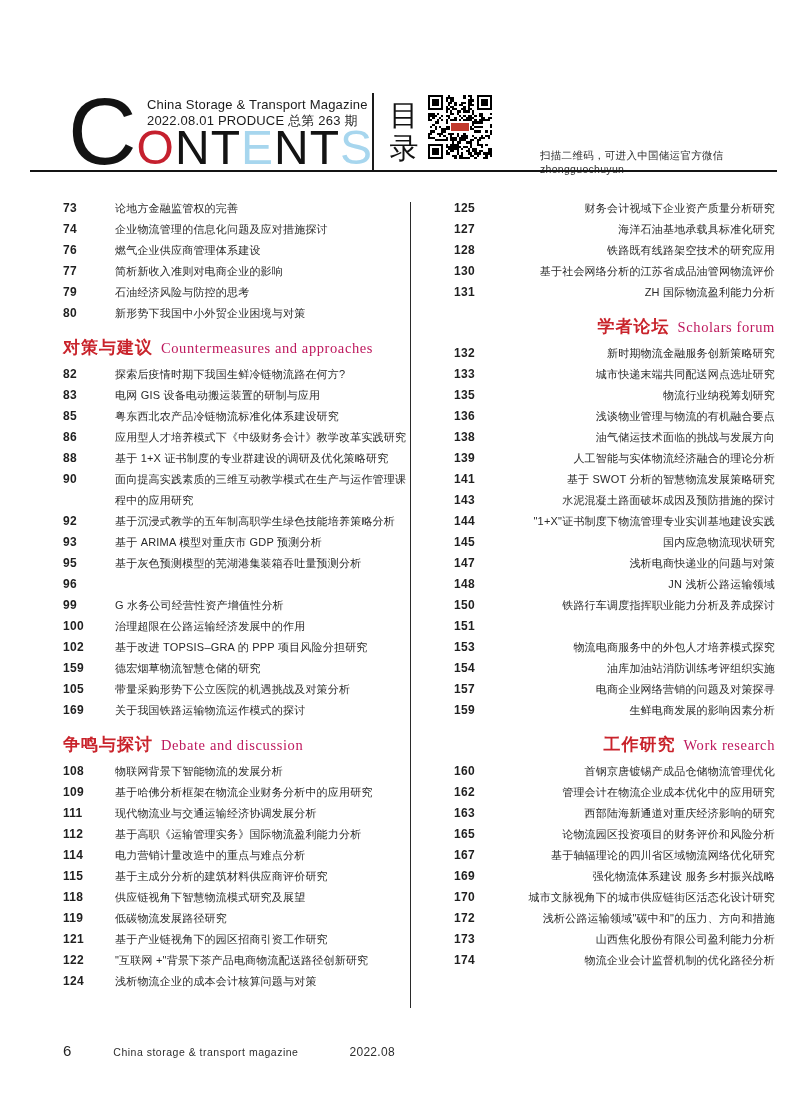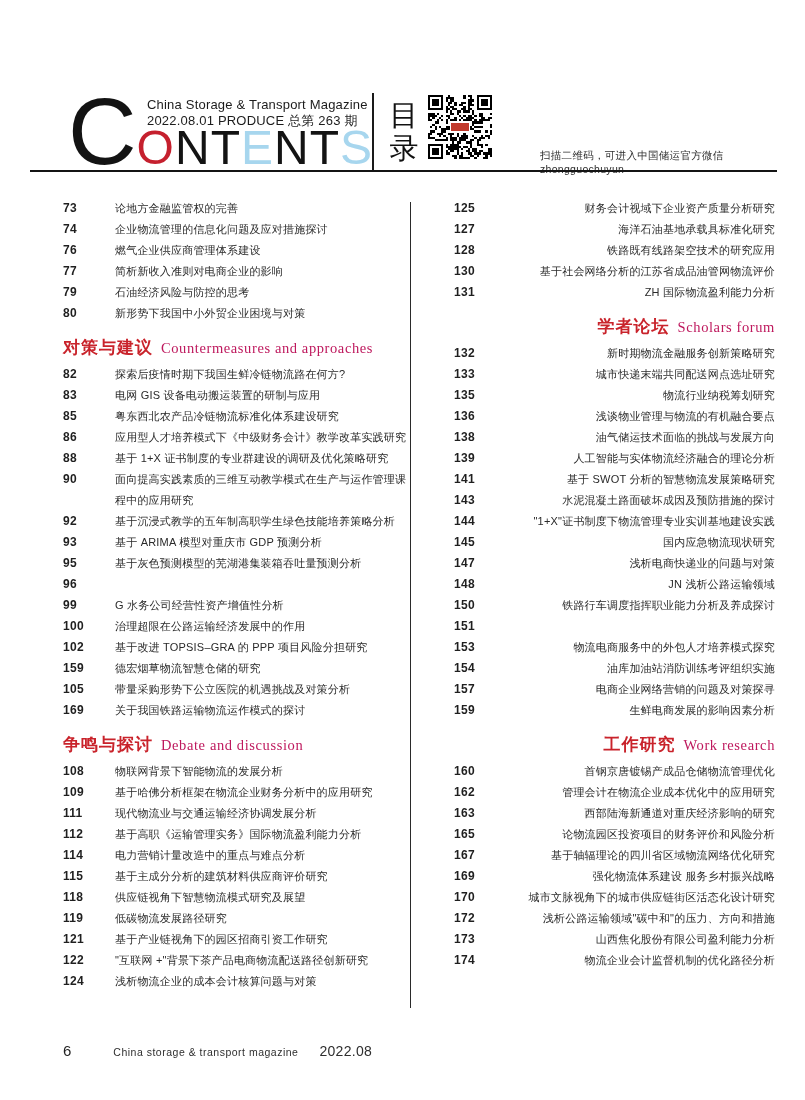--- a/index.html
+++ b/index.html
@@ -29,21 +29,21 @@
   .sec-zh{font-size:17px;font-weight:bold;color:#c9232b;letter-spacing:1px;}
   .sec-en{font-family:"Liberation Serif",serif;font-size:14.5px;color:#be185d;
     margin-left:8px;letter-spacing:0.6px;}
   .entry{display:flex;align-items:flex-start;line-height:21px;}
   .entry .num{width:52px;flex:none;font-weight:bold;font-size:12px;color:#1f1f1f;letter-spacing:0.3px;}
   .entry .title{flex:1;font-size:11px;color:#2a2a2a;letter-spacing:0.2px;}
   
   .footer{position:absolute;left:63px;top:1042px;display:flex;align-items:baseline;}
   .footer .pageno{font-size:15px;color:#1f1f1f;}
   .footer .magname{margin-left:42px;font-size:10.5px;color:#2e2e2e;letter-spacing:0.5px;}
-  .footer .issue{margin-left:21px;font-size:14px;color:#2e2e2e;letter-spacing:0.3px;}
+  .footer .issue{margin-left:51px;font-size:12px;color:#2e2e2e;letter-spacing:0.3px;}
 </style>
 </head>
 <body>
 
 <div class="page">
 
   <div class="logo-row"><span class="logo-big" style="color: rgb(19, 19, 19);">C</span><span class="logo-small" style="color: rgb(197, 32, 46);">O</span><span class="logo-small" style="color: rgb(19, 19, 19);">N</span><span class="logo-small" style="color: rgb(19, 19, 19);">T</span><span class="logo-small" style="color: rgb(167, 214, 238);">E</span><span class="logo-small" style="color: rgb(19, 19, 19);">N</span><span class="logo-small" style="color: rgb(19, 19, 19);">T</span><span class="logo-small" style="color: rgb(167, 214, 238);">S</span></div>
 
   <div class="mag-lines">
     <div>China Storage &amp; Transport Magazine</div>

